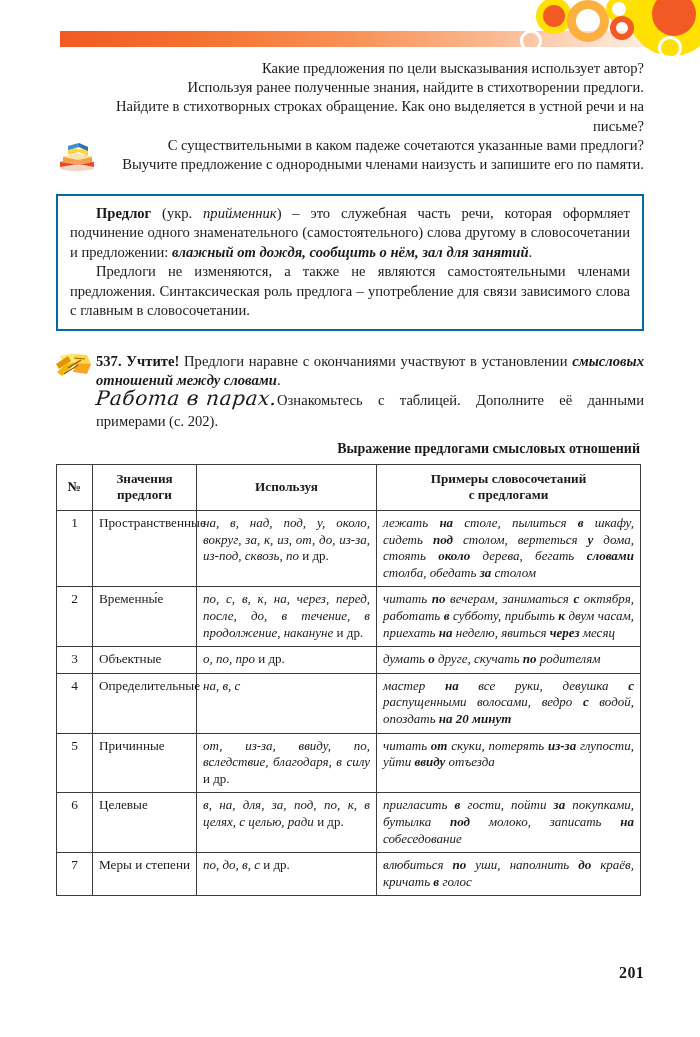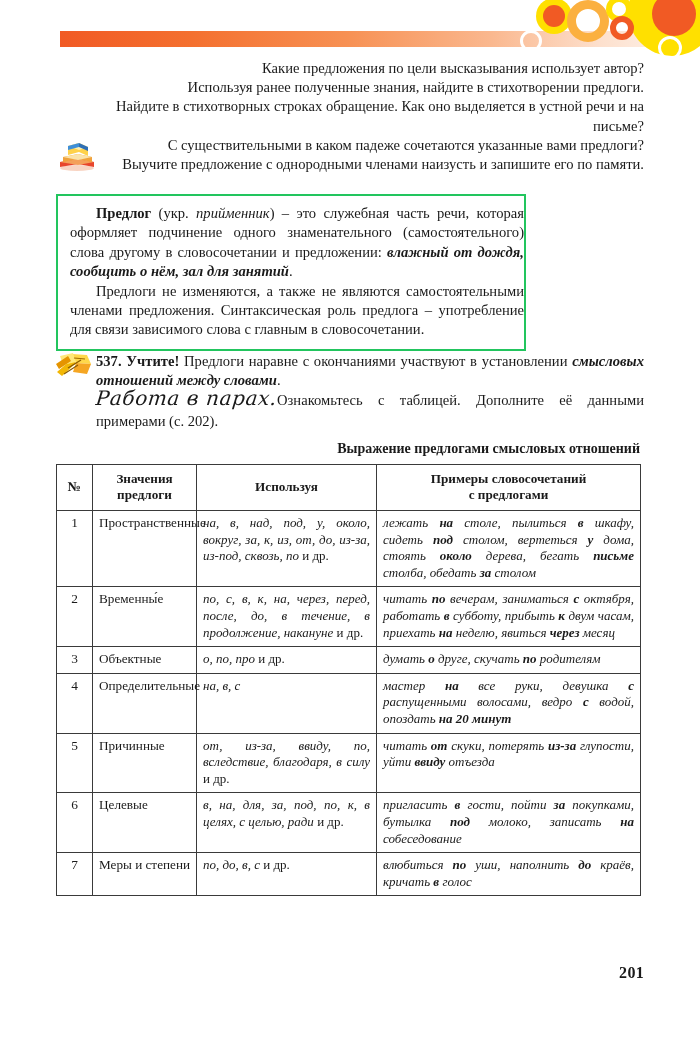--- a/index.html
+++ b/index.html
@@ -61,24 +61,24 @@
     top: 138px;
     width: 42px;
     height: 34px;
   }
 
   
   .rulebox {
     position: absolute;
     left: 56px;
     top: 194px;
-    width: 470px;
+    width: 588px;
     box-sizing: border-box;
-    border: 2px solid #22c55e;
-    padding: 8px 0 9px 12px;
+    border: 2px solid #0369a1;
+    padding: 8px 12px 9px 12px;
     font-size: 14.6px;
     line-height: 19.4px;
     text-align: justify;
   }
   .rulebox p { margin: 0; text-indent: 26px; }
   .rulebox .b { font-weight: bold; }
   .rulebox .i { font-style: italic; }
   .rulebox .bi { font-weight: bold; font-style: italic; }
 
   
@@ -280,21 +280,21 @@
         <span>Примеры словосочетаний</span><br>
         <span>с предлогами</span>
       </th>
     </tr>
   </thead>
   <tbody>
       <tr>
         <td class="num">1</td>
         <td class="mean">Пространственные</td>
         <td class="preps"><span>на, в, над, под, у, около, вокруг, за, к, из, от, до, из-за, из-под, сквозь, по</span><span class="up"> и др.</span></td>
-        <td class="ex">лежать <b>на</b> столе, пылиться <b>в</b> шкафу, сидеть <b>под</b> столом, вертеться <b>у</b> дома, стоять <b>около</b> дерева, бегать <b>письме</b> столба, обедать <b>за</b> столом</td>
+        <td class="ex">лежать <b>на</b> столе, пылиться <b>в</b> шкафу, сидеть <b>под</b> столом, вертеться <b>у</b> дома, стоять <b>около</b> дерева, бегать <b>словами</b> столба, обедать <b>за</b> столом</td>
       </tr>
       <tr>
         <td class="num">2</td>
         <td class="mean">Временны́е</td>
         <td class="preps"><span>по, с, в, к, на, через, перед, после, до, в течение, в продолжение, накануне</span><span class="up"> и др.</span></td>
         <td class="ex">читать <b>по</b> вечерам, заниматься <b>с</b> октября, работать <b>в</b> субботу, прибыть <b>к</b> двум часам, приехать <b>на</b> неделю, явиться <b>через</b> месяц</td>
       </tr>
       <tr>
         <td class="num">3</td>
         <td class="mean">Объектные</td>

